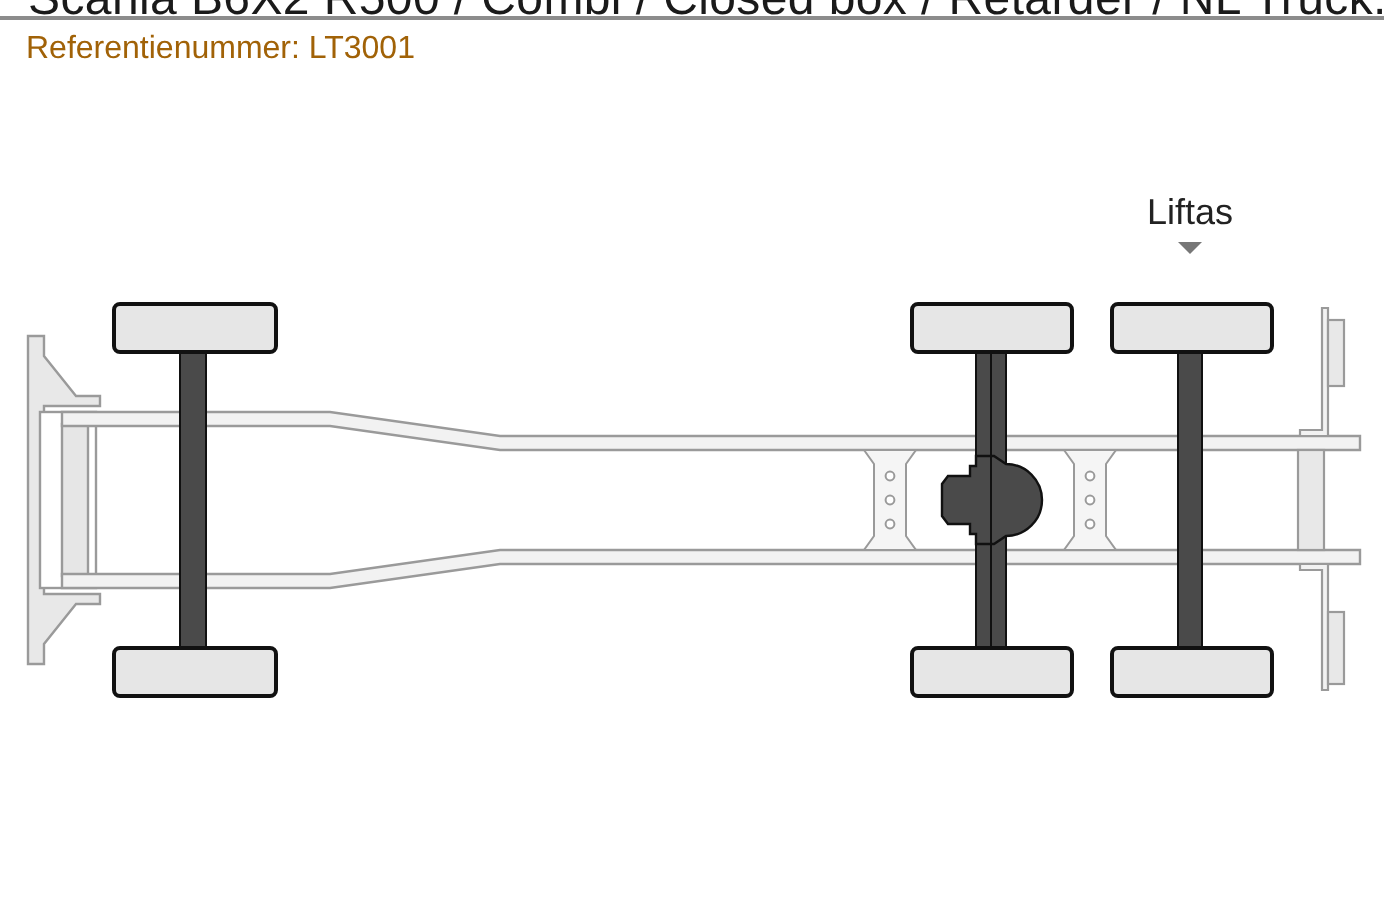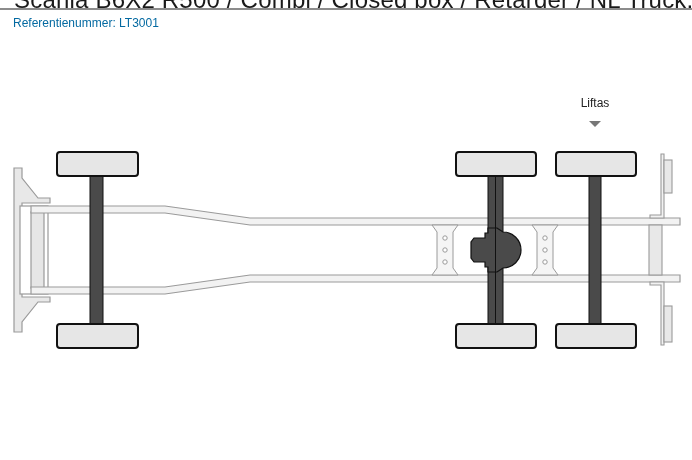--- a/index.html
+++ b/index.html
@@ -7,25 +7,25 @@
            font-family: "Liberation Sans", sans-serif; }
     .title {
       position: absolute; left: 14px; top: -14px; white-space: nowrap;
       font-size: 24px; color: #1a1a1a; letter-spacing: 0.2px;
     }
     .title-rule {
       position: absolute; left: 0; top: 8px; width: 692px; height: 2px;
       background: #8c8c8c;
     }
     .ref {
-      position: absolute; left: 13px; top: 16px; font-size: 12px; color: #0369a1;
+      position: absolute; left: 13px; top: 16px; font-size: 16px; color: #a16207;
     }
     .liftas {
       position: absolute; left: 560px; top: 96px; width: 70px; text-align: center;
-      font-size: 12px; color: #222;
+      font-size: 18px; color: #222;
     }
     svg.diagram { position: absolute; left: 0; top: 0; }
   </style>
 </head>
 <body>
 
 <div class="title">Scania B6X2 R500 / Combi / Closed box / Retarder / NL Truck...</div>
 <div class="title-rule"></div>
 <div class="ref">Referentienummer: LT3001</div>
 

